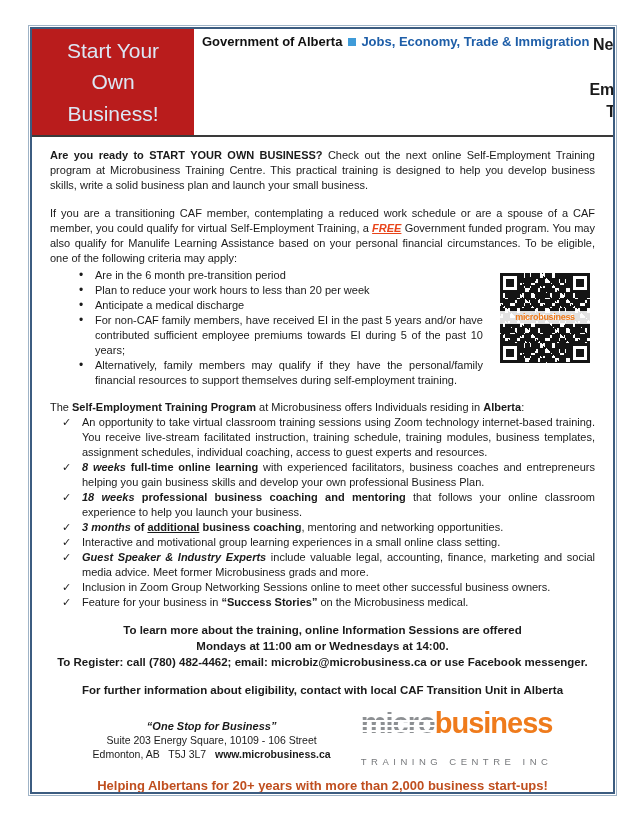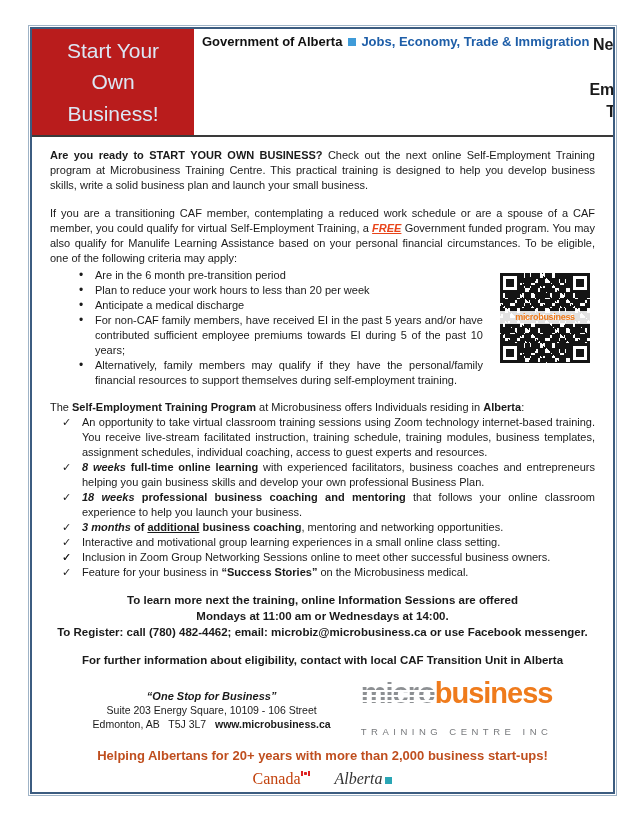--- a/index.html
+++ b/index.html
@@ -131,27 +131,27 @@
         </ul>
       </div>
 
       <p class="prog-intro"><span>The </span><span class="seg-b">Self-Employment Training Program</span><span> at Microbusiness offers Individuals residing in </span><span class="seg-b">Alberta</span><span>:</span></p>
       <ul class="checks">
         <li><span class="mk">✓</span><span><span>An opportunity to take virtual classroom training sessions using Zoom technology internet-based training. You receive live-stream facilitated instruction, training schedule, training modules, business templates, assignment schedules, individual coaching, access to guest experts and resources.</span></span></li>
         <li><span class="mk">✓</span><span><span class="seg-bi">8 weeks</span><span class="seg-b"> full-time online learning</span><span> with experienced facilitators, business coaches and entrepreneurs helping you gain business skills and develop your own professional Business Plan.</span></span></li>
         <li><span class="mk">✓</span><span><span class="seg-bi">18 weeks</span><span class="seg-b"> professional business coaching and mentoring</span><span> that follows your online classroom experience to help you launch your business.</span></span></li>
         <li><span class="mk">✓</span><span><span class="seg-bi">3 months</span><span class="seg-b"> of </span><span class="seg-bu">additional</span><span class="seg-b"> business coaching</span><span>, mentoring and networking opportunities.</span></span></li>
         <li><span class="mk">✓</span><span><span>Interactive and motivational group learning experiences in a small online class setting.</span></span></li>
-        <li><span class="mk">✓</span></li>
+        <li><span class="mk">✓</span><span><span class="seg-bi">Guest Speaker &amp; Industry Experts</span><span> include valuable legal, accounting, finance, marketing and social media advice. Meet former Microbusiness grads and more.</span></span></li>
         <li><span class="mk">✓</span><span><span>Inclusion in Zoom Group Networking Sessions online to meet other successful business owners.</span></span></li>
         <li><span class="mk">✓</span><span><span>Feature for your business in </span><span class="seg-b">“Success Stories”</span><span> on the Microbusiness medical.</span></span></li>
       </ul>
 
       <div class="info-block">
-        <div>To learn more next the training, online Information Sessions are offered</div>
+        <div>To learn more about the training, online Information Sessions are offered</div>
         <div>Mondays at 11:00 am or Wednesdays at 14:00.</div>
         <div>To Register: call (780) 482-4462; email: microbiz@microbusiness.ca or use Facebook messenger.</div>
       </div>
 
       <div class="contact-line">For further information about eligibility, contact with local CAF Transition Unit in Alberta</div>
 
       <div class="footer-row">
         <div class="addr">
           <div class="tagline">“One Stop for Business”</div>
           <div>Suite 203 Energy Square, 10109 - 106 Street</div>

